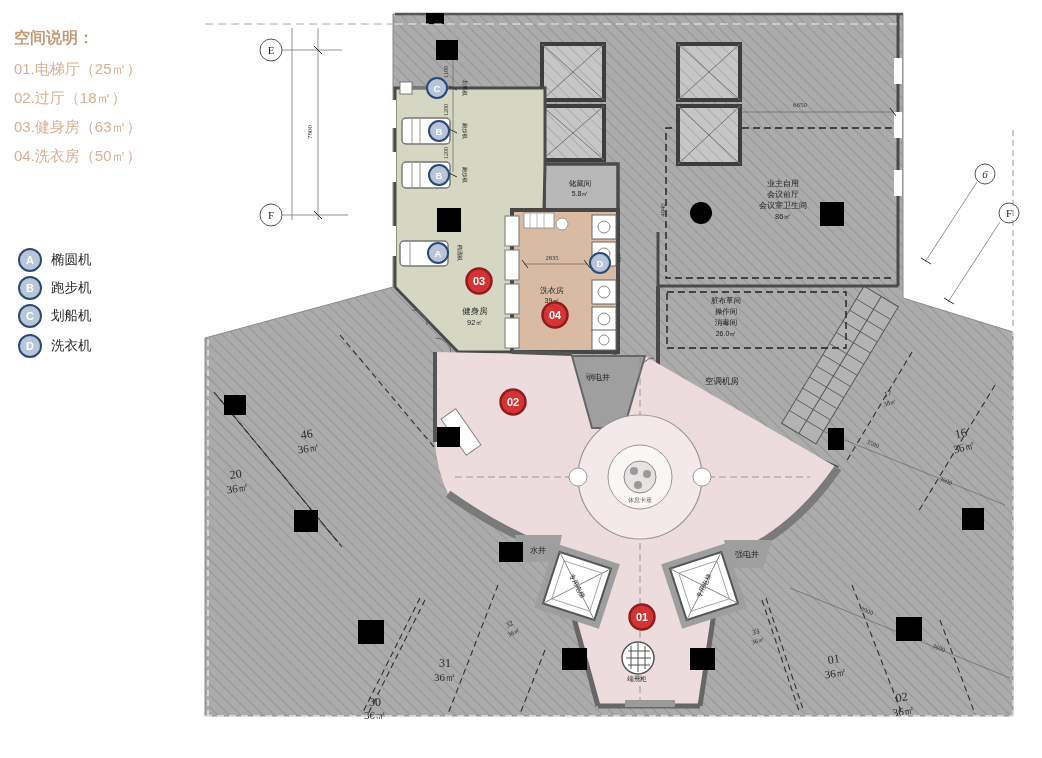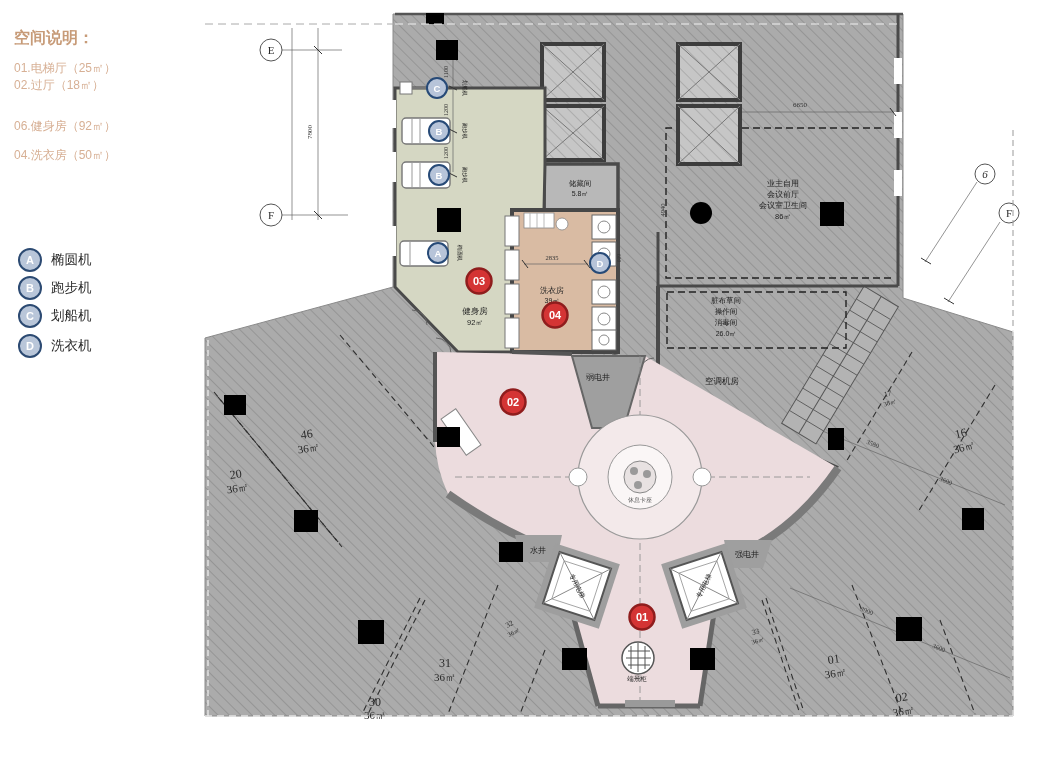--- a/index.html
+++ b/index.html
@@ -1,20 +1,20 @@
 <!DOCTYPE html>
 <html><head>
 <meta charset="utf-8">
 <style>
   html,body{margin:0;padding:0;background:#fff;}
   .page{position:relative;width:1042px;height:758px;background:#ffffff;overflow:hidden;
         font-family:"Liberation Sans",sans-serif;}
   .legend{position:absolute;left:14px;top:0;width:200px;}
   .legend-title{position:absolute;left:0;top:28px;font-size:16px;font-weight:bold;color:#c79b78;white-space:nowrap;}
-  .legend-item{position:absolute;left:0;font-size:12px;color:#d7b095;white-space:nowrap;}
+  .legend-item{position:absolute;left:0;font-size:15px;color:#d7b095;white-space:nowrap;}
   .eq-row{position:absolute;left:4px;display:flex;align-items:center;gap:9px;}
   .eq-circle{width:20px;height:20px;border-radius:50%;background:#b9c6d9;border:2px solid #2c4a72;
              color:#fff;font-weight:bold;font-size:11px;display:flex;align-items:center;justify-content:center;}
   .eq-label{font-size:13.5px;color:#2b2b2b;}
   svg text{font-family:"Liberation Sans",sans-serif;}
   .t{fill:#222;}
   .ts{font-family:"Liberation Serif",serif;fill:#2a2a2a;}
   .dim{font-family:"Liberation Serif",serif;fill:#333;}
   .part{stroke:#2f2f2f;stroke-width:1.1;stroke-dasharray:6 4;fill:none;}
   .thin{stroke:#666;stroke-width:0.7;fill:none;}
@@ -23,22 +23,22 @@
   .mktxt{fill:#fff;font-weight:bold;text-anchor:middle;}
 </style>
 </head>
 <body>
 
 <div class="page">
 
   <div class="legend">
     <div class="legend-title">空间说明：</div>
     <div class="legend-item" style="top:60px">01.电梯厅（25㎡）</div>
-    <div class="legend-item" style="top:77px">02.过厅（18㎡）</div>
-    <div class="legend-item" style="top:118px">06.健身房（92㎡）</div>
+    <div class="legend-item" style="top:89px">02.过厅（18㎡）</div>
+    <div class="legend-item" style="top:118px">03.健身房（63㎡）</div>
     <div class="legend-item" style="top:147px">04.洗衣房（50㎡）</div>
 
     <div class="eq-row" style="top:248px">
       <div class="eq-circle">A</div>
       <div class="eq-label">椭圆机</div>
     </div>
     <div class="eq-row" style="top:276px">
       <div class="eq-circle">B</div>
       <div class="eq-label">跑步机</div>
     </div>

